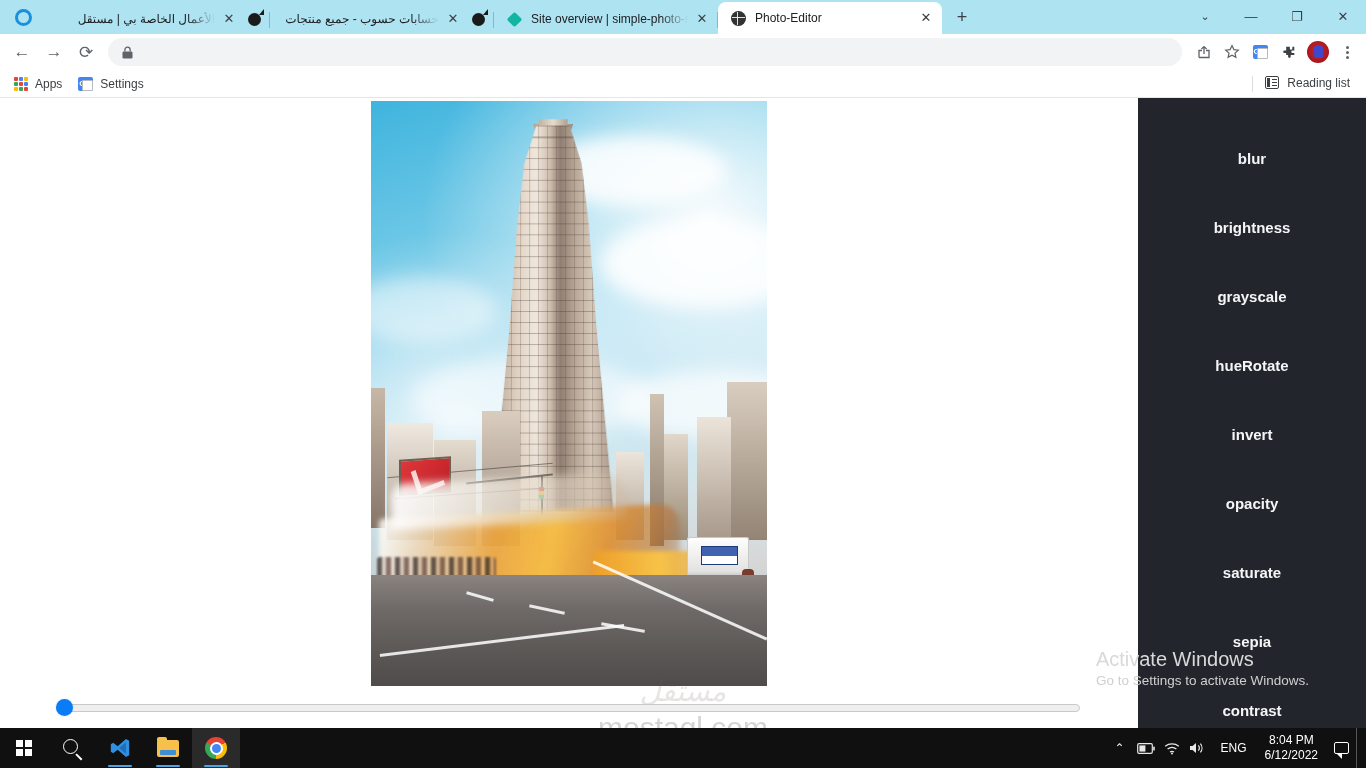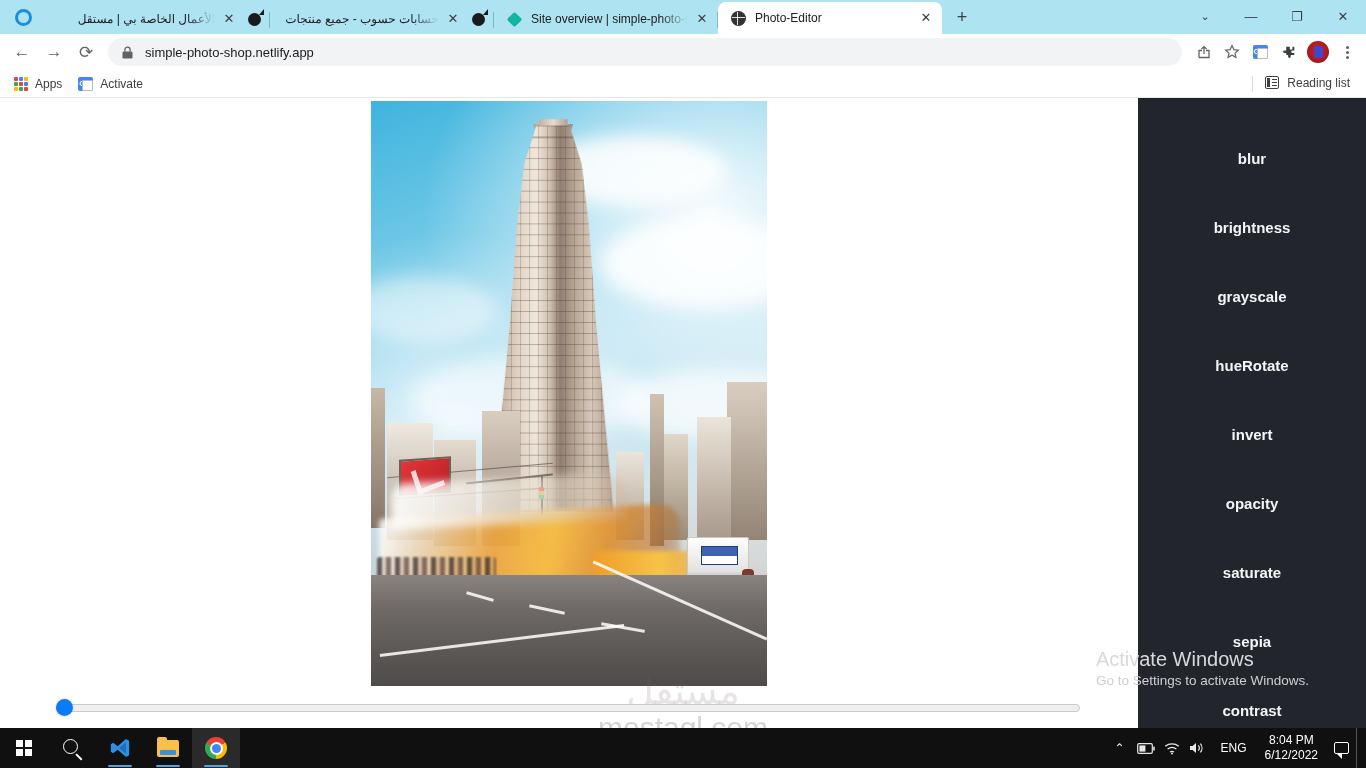--- a/index.html
+++ b/index.html
@@ -424,23 +424,24 @@
   
   #watermark {
     position: absolute;
     left: 50%; top: 571px;
     transform: translateX(-50%);
     text-align: center;
     pointer-events: none;
     z-index: 6;
   }
   #wm-ar {
-    font-size: 38px; color: rgba(120,95,95,0.17);
+    font-size: 29px; color: rgba(120,95,95,0.17);
     letter-spacing: 1px; direction: rtl;
     line-height: 44px;
+    font-style: italic;
   }
   #wm-en {
     font-size: 30px; color: rgba(120,110,110,0.30);
     line-height: 34px; margin-top: -2px;
   }
 
   
   #slider-row {
     position: absolute;
     left: 0; right: 0; top: 596px;
@@ -648,21 +649,20 @@
     <div class="nav-btn">→</div>
     <div class="nav-btn">⟳</div>
 
     <div id="omnibox">
       <span class="lock">
         <svg width="11" height="13" viewBox="0 0 11 13" aria-hidden="true">
           <rect x="0.5" y="5.5" width="10" height="7" rx="1.3" fill="#5f6368"></rect>
           <path d="M2.9 5.5V3.7a2.6 2.6 0 0 1 5.2 0v1.8" fill="none" stroke="#5f6368" stroke-width="1.3"></path>
         </svg>
       </span>
-      <span id="omnibox-url" title="simple-photo-shop.netlify.app">simple-photo-shop.netlify.app</span>
     </div>
 
     <div class="tb-icon">
       <svg width="16" height="16" viewBox="0 0 16 16" aria-hidden="true">
         <path d="M3 13.5V6.5h3M3 13.5h10V6.5h-3" fill="none" stroke="#5f6368" stroke-width="1.3"></path>
         <path d="M8 10V2.5M8 2.5 5.4 5.1M8 2.5l2.6 2.6" fill="none" stroke="#5f6368" stroke-width="1.3"></path>
       </svg>
     </div>
     <div class="tb-icon">
       <svg width="16" height="16" viewBox="0 0 16 16" aria-hidden="true">
@@ -697,21 +697,21 @@
           <i style="background:#ea4335"></i>
           <i style="background:#4285f4"></i>
         <i style="background:#fbbc05"></i>
           <i style="background:#34a853"></i>
           <i style="background:#ea4335"></i>
       </span>
       <span class="lbl">Apps</span>
     </div>
     <div class="bm">
       <span class="gt-icon">G</span>
-      <span class="lbl">Activate</span>
+      <span class="lbl">Settings</span>
     </div>
 
     <div id="reading-list">
       <span class="sep"></span>
       <span class="rl-icon"></span>
       <span>Reading list</span>
     </div>
   </div>
 
   <div id="page">

